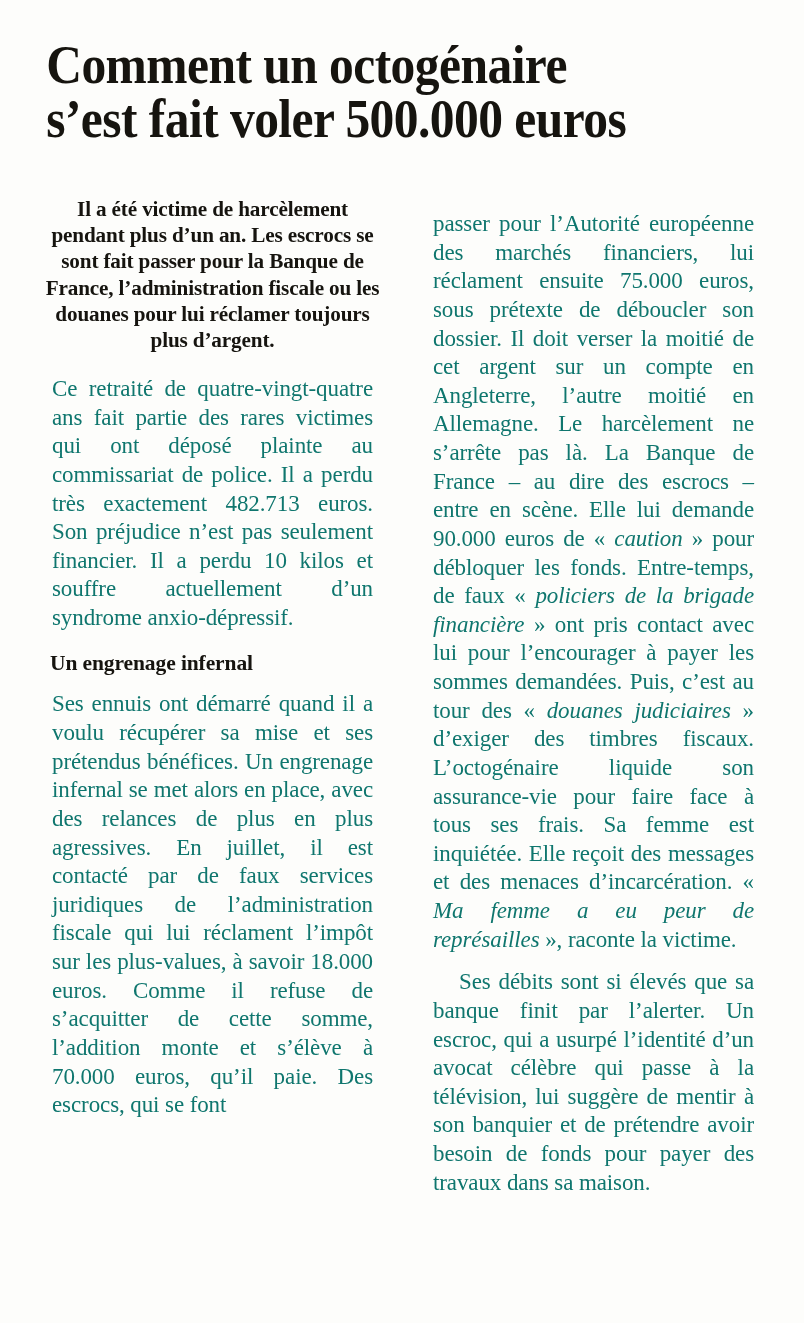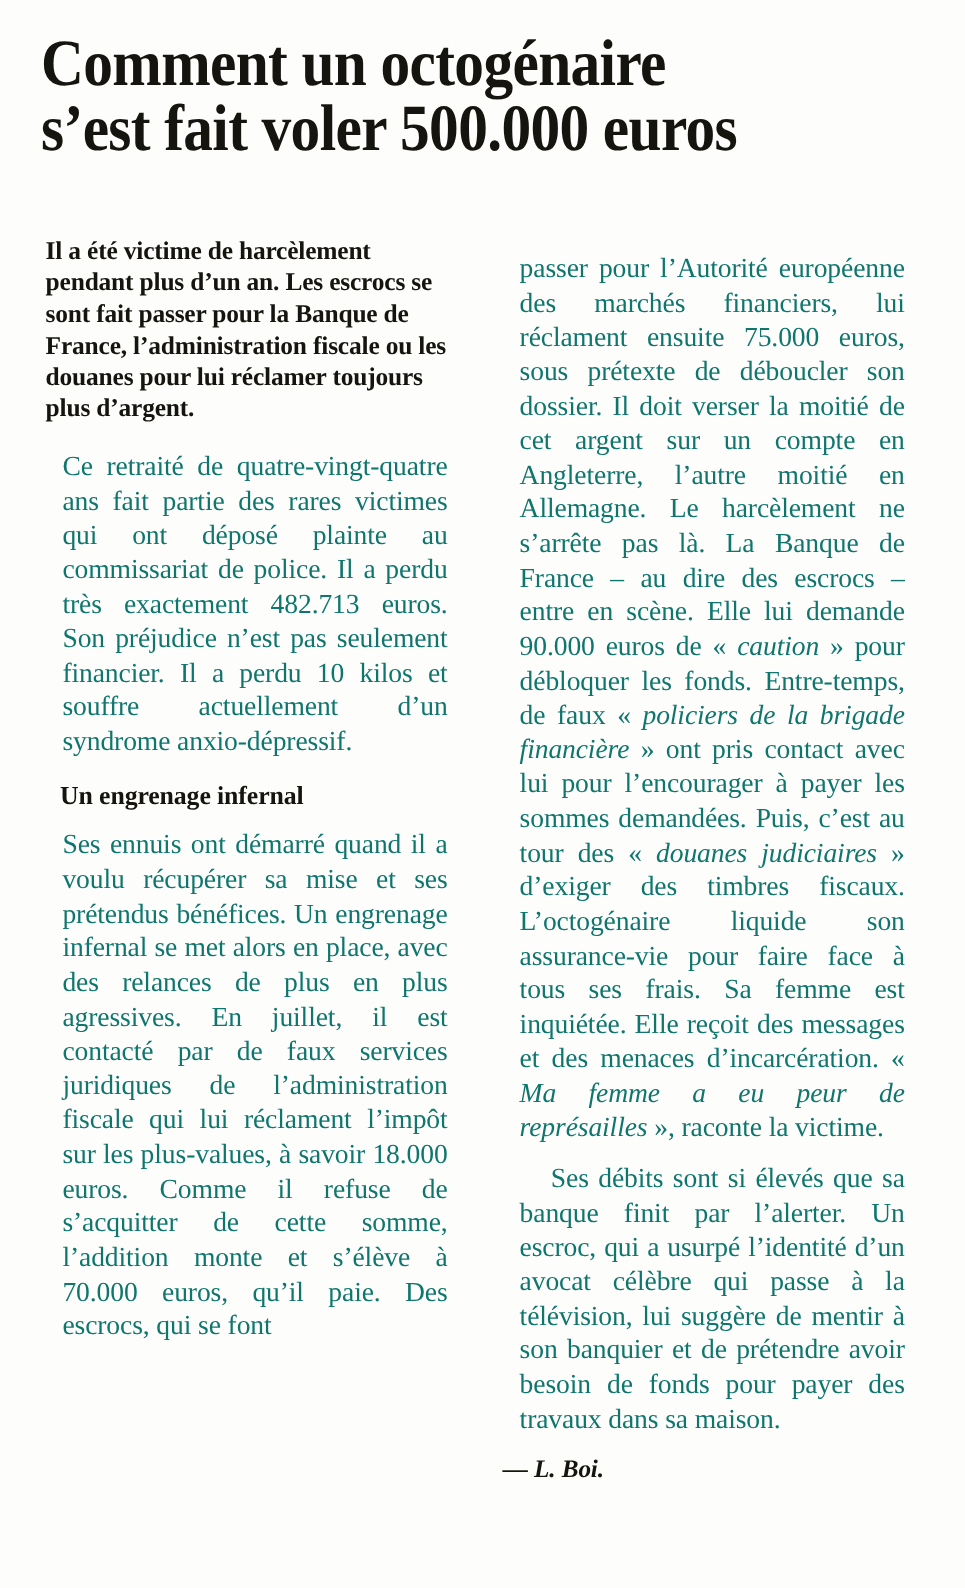--- a/index.html
+++ b/index.html
@@ -14,21 +14,21 @@
     font-family: "Liberation Serif", "DejaVu Serif", serif;
     color: #1a1a18;
     overflow: hidden;
   }
 
   .page {
     position: relative;
     width: 804px;
     height: 1323px;
     box-sizing: border-box;
-    padding: 0;
+    padding: 12px;
   }
 
   
   .headline {
     margin: 0;
     padding: 26px 28px 0 38px;
     font-family: "Liberation Serif", "DejaVu Serif", serif;
     font-weight: 700;
     font-size: 55px;
     line-height: 0.98;
@@ -57,21 +57,21 @@
     width: 349px;
     box-sizing: border-box;
   }
 
   
   .lead {
     margin: 0 0 22px 0;
     font-weight: 700;
     font-size: 21.2px;
     line-height: 1.235;
-    text-align: left;
+    text-align: center;
     letter-spacing: -0.15px;
     color: #16140f;
   }
 
   p.body {
     margin: 14px;
     font-size: 23px;
     line-height: 1.245;
     text-align: justify;
     text-justify: inter-word;
@@ -138,18 +138,17 @@
 
     </div>
 
     <div class="col">
 
       <p class="body cont"><span>passer pour l’Autorité européenne des marchés financiers, lui réclament ensuite 75.000 euros, sous prétexte de déboucler son dossier. Il doit verser la moitié de cet argent sur un compte en Angleterre, l’autre moitié en Allemagne. Le harcèlement ne s’arrête pas là. La Banque de France – au dire des escrocs – entre en scène. Elle lui demande 90.000 euros de « </span><em class="q">caution</em><span> » pour débloquer les fonds. Entre-temps, de faux « </span><em class="q">policiers de la brigade financière</em><span> » ont pris contact avec lui pour l’encourager à payer les sommes demandées. Puis, c’est au tour des « </span><em class="q">douanes judiciaires</em><span> » d’exiger des timbres fiscaux. L’octogénaire liquide son assurance-vie pour faire face à tous ses frais. Sa femme est inquiétée. Elle reçoit des messages et des menaces d’incarcération. « </span><em class="q">Ma femme a eu peur de représailles</em><span> », raconte la victime.</span></p>
 
       <p class="body">Ses débits sont si élevés que sa banque finit par l’alerter. Un escroc, qui a usurpé l’identité d’un avocat célèbre qui passe à la télévision, lui suggère de mentir à son banquier et de prétendre avoir besoin de fonds pour payer des travaux dans sa maison.</p>
 
 
-      <p class="byline">— L. Boi.</p>
 
     </div>
 
   </div>
 </div>
 
 </body></html>

